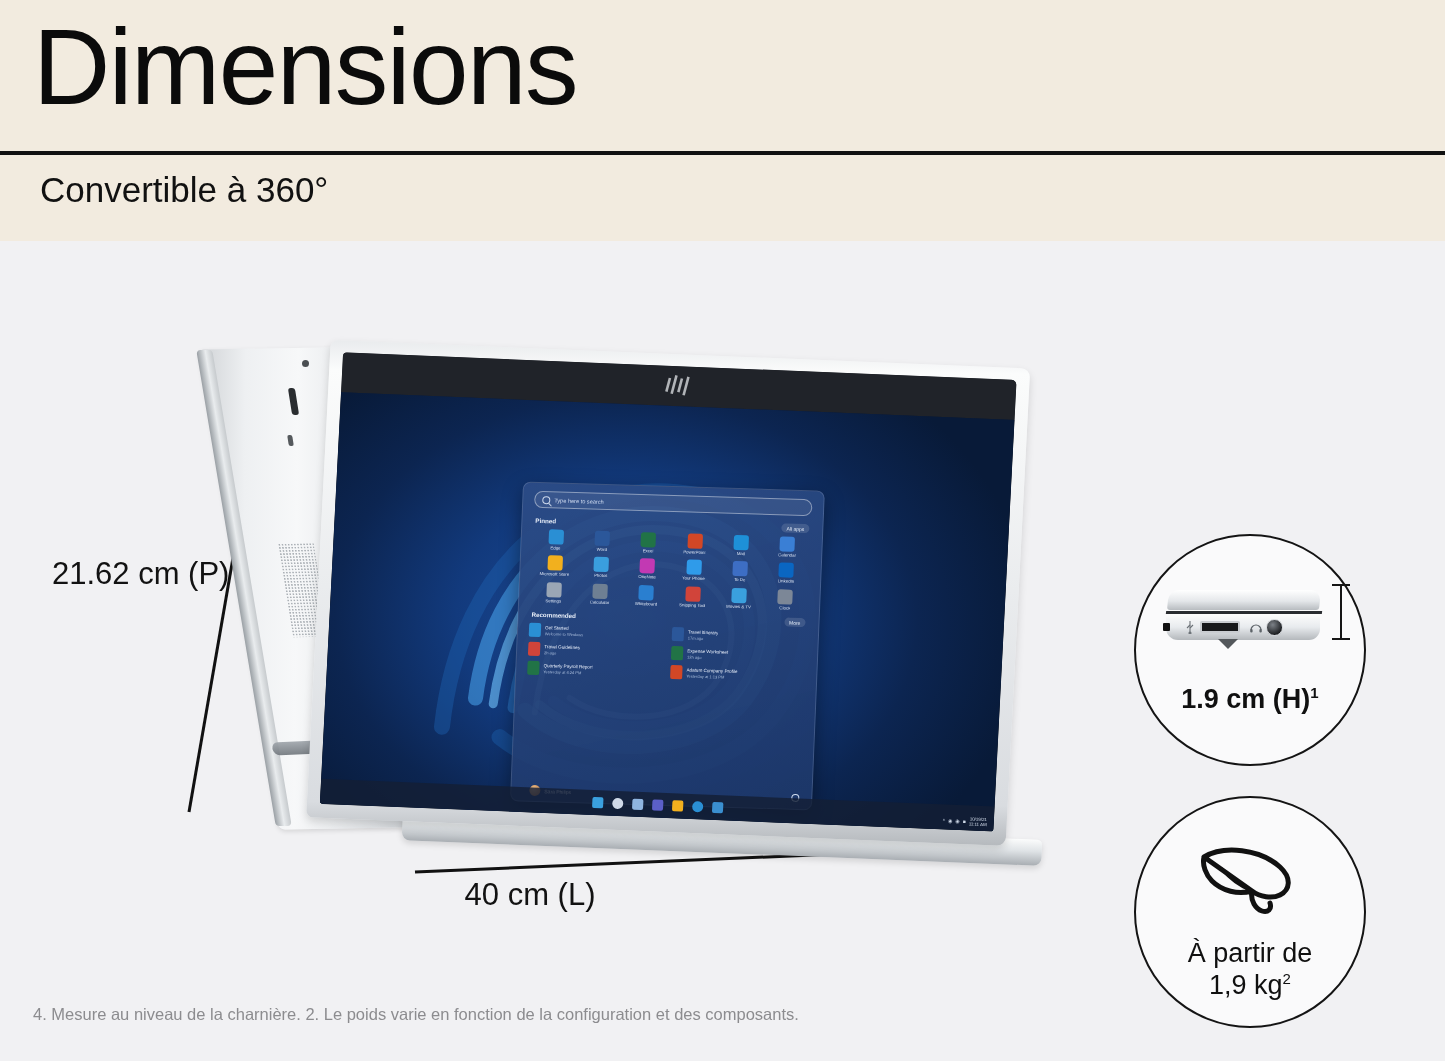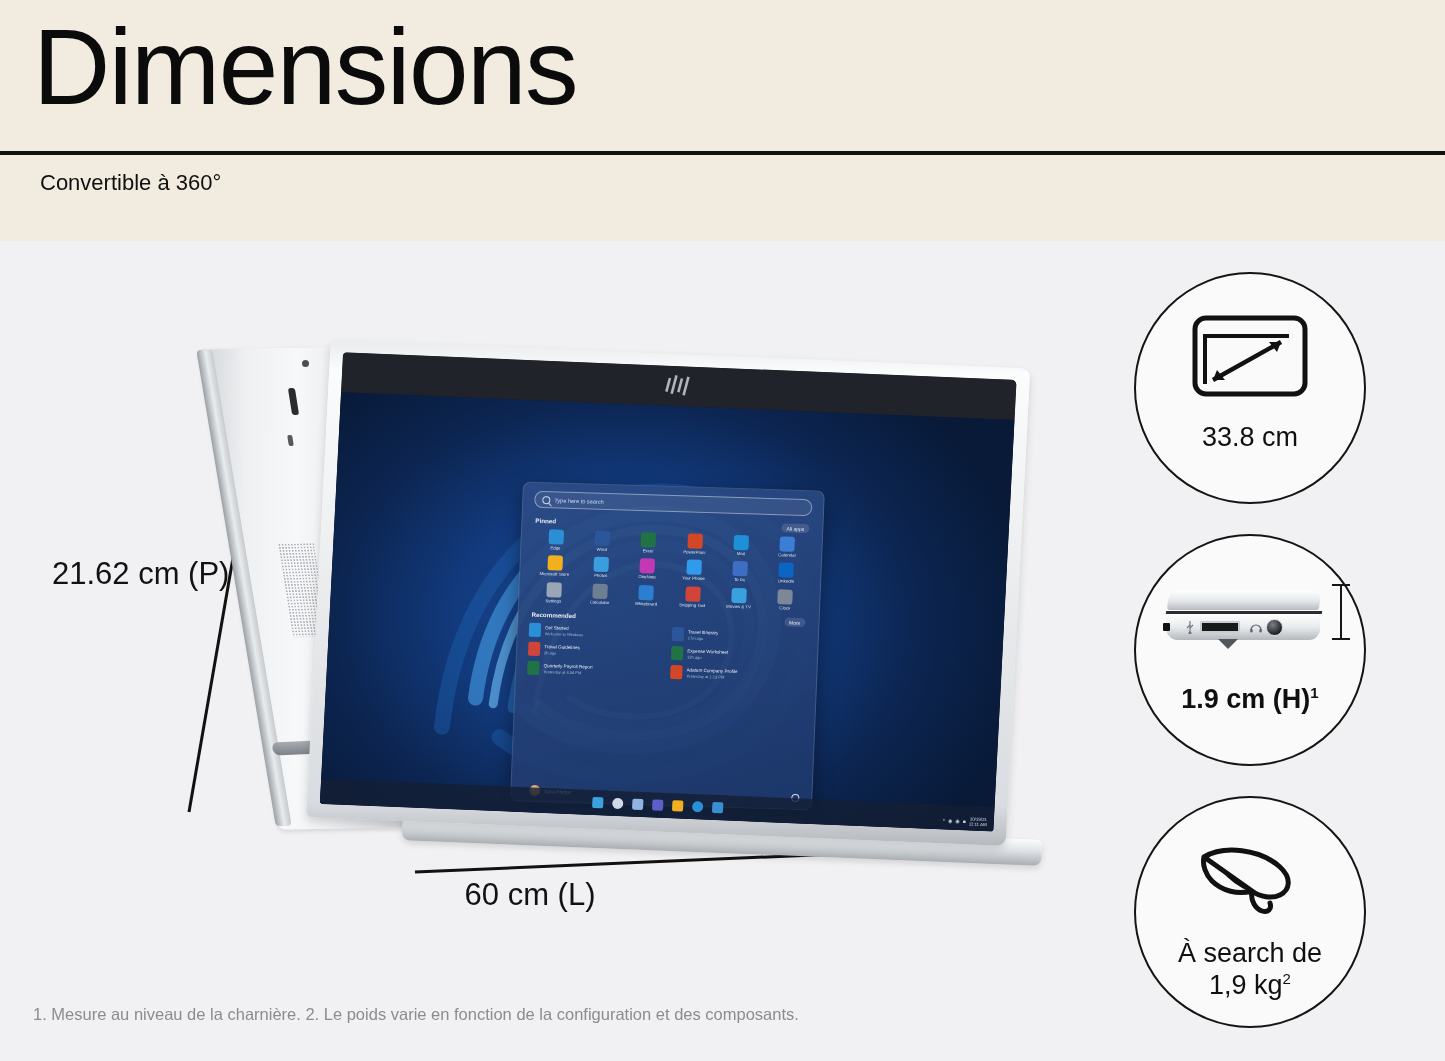--- a/index.html
+++ b/index.html
@@ -28,21 +28,21 @@
     position: absolute; left: 0; top: 151px;
     width: 1445px; height: 4px; background: #111111;
   }
   .subheader-band {
     position: absolute; left: 0; top: 155px;
     width: 1445px; height: 86px;
     background: #F2EBDF;
   }
   .subheader-title {
     position: absolute; left: 40px; top: 170px;
-    font-size: 22px; font-weight: 400;
+    font-size: 35px; font-weight: 400;
     color: #111111; white-space: nowrap;
   }
 
   
   .body-area {
     position: absolute; left: 0; top: 241px;
     width: 1445px; height: 820px;
     background: #F1F1F3;
   }
 
@@ -297,21 +297,21 @@
   <div class="subheader-band"></div>
   <div class="subheader-title">Convertible à 360°</div>
 
   <div class="body-area"></div>
 
   <svg class="dim-svg" viewBox="0 0 1445 1061">
     <line x1="269" y1="350" x2="189" y2="812" stroke="#111" stroke-width="3"></line>
     <line x1="415" y1="872" x2="1022" y2="846" stroke="#111" stroke-width="3"></line>
   </svg>
   <div class="depth-label">21.62 cm (P)</div>
-  <div class="width-label">60 cm (L)</div>
+  <div class="width-label">40 cm (L)</div>
 
   <div class="laptop">
 
     <div class="lid-back"></div>
     <div class="lid-edge"></div>
     <div class="port-dot"></div>
     <div class="port-slot-a"></div>
     <div class="port-slot-b"></div>
     <div class="speaker-grille"></div>
     <div class="lid-screw"></div>
@@ -508,32 +508,20 @@
                 <span>10/19/21</span>
                 <span>11:11 AM</span>
               </span>
             </span>
           </div>
         </div>
       </div>
     </div>
   </div>
 
-  <div class="badge" id="badge-screen">
-    <div class="badge-art">
-      <svg width="118" height="84" viewBox="0 0 118 84">
-        <rect x="4" y="4" width="110" height="76" rx="11" ry="11" fill="none" stroke="#111" stroke-width="5"></rect>
-        <path d="M14 70 L14 22 L98 22" fill="none" stroke="#111" stroke-width="4"></path>
-        <line x1="22" y1="66" x2="90" y2="28" stroke="#111" stroke-width="4.5"></line>
-        <polygon points="90,28 78,28 86,38" fill="#111"></polygon>
-        <polygon points="22,66 34,66 26,56" fill="#111"></polygon>
-      </svg>
-    </div>
-    <div class="badge-caption">33.8 cm</div>
-  </div>
 
   <div class="badge" id="badge-height">
     <div class="badge-art">
       <div class="side-profile">
         <span class="sp-lid"></span>
         <span class="sp-gap"></span>
         <span class="sp-base"></span>
         <span class="sp-nub"></span>
         <svg class="sp-usb-glyph" viewBox="0 0 12 14">
           <g stroke="#6c7277" stroke-width="1.1" fill="none">
@@ -560,20 +548,20 @@
   <div class="badge" id="badge-weight">
     <div class="badge-art">
       <svg width="112" height="78" viewBox="0 0 112 78">
         <path d="M10 16 C30 4 66 8 86 26 C98 37 96 49 86 54 C78 58 66 56 58 50
                  C56 60 62 68 68 70 C74 72 78 68 76 62
                  M58 50 C44 54 28 50 18 40 C12 34 8 24 10 16 Z" fill="none" stroke="#111" stroke-width="5" stroke-linejoin="round" stroke-linecap="round"></path>
         <path d="M58 50 C48 46 36 38 28 28" fill="none" stroke="#111" stroke-width="3" stroke-linecap="round"></path>
       </svg>
     </div>
     <div class="badge-caption">
-      <span>À search de</span><br>
+      <span>À partir de</span><br>
       <span>1,9 kg</span><sup>2</sup>
     </div>
   </div>
 
-  <div class="footnote">1. Mesure au niveau de la charnière. 2. Le poids varie en fonction de la configuration et des composants.</div>
+  <div class="footnote">4. Mesure au niveau de la charnière. 2. Le poids varie en fonction de la configuration et des composants.</div>
 
 </div>
 
 </body></html>

